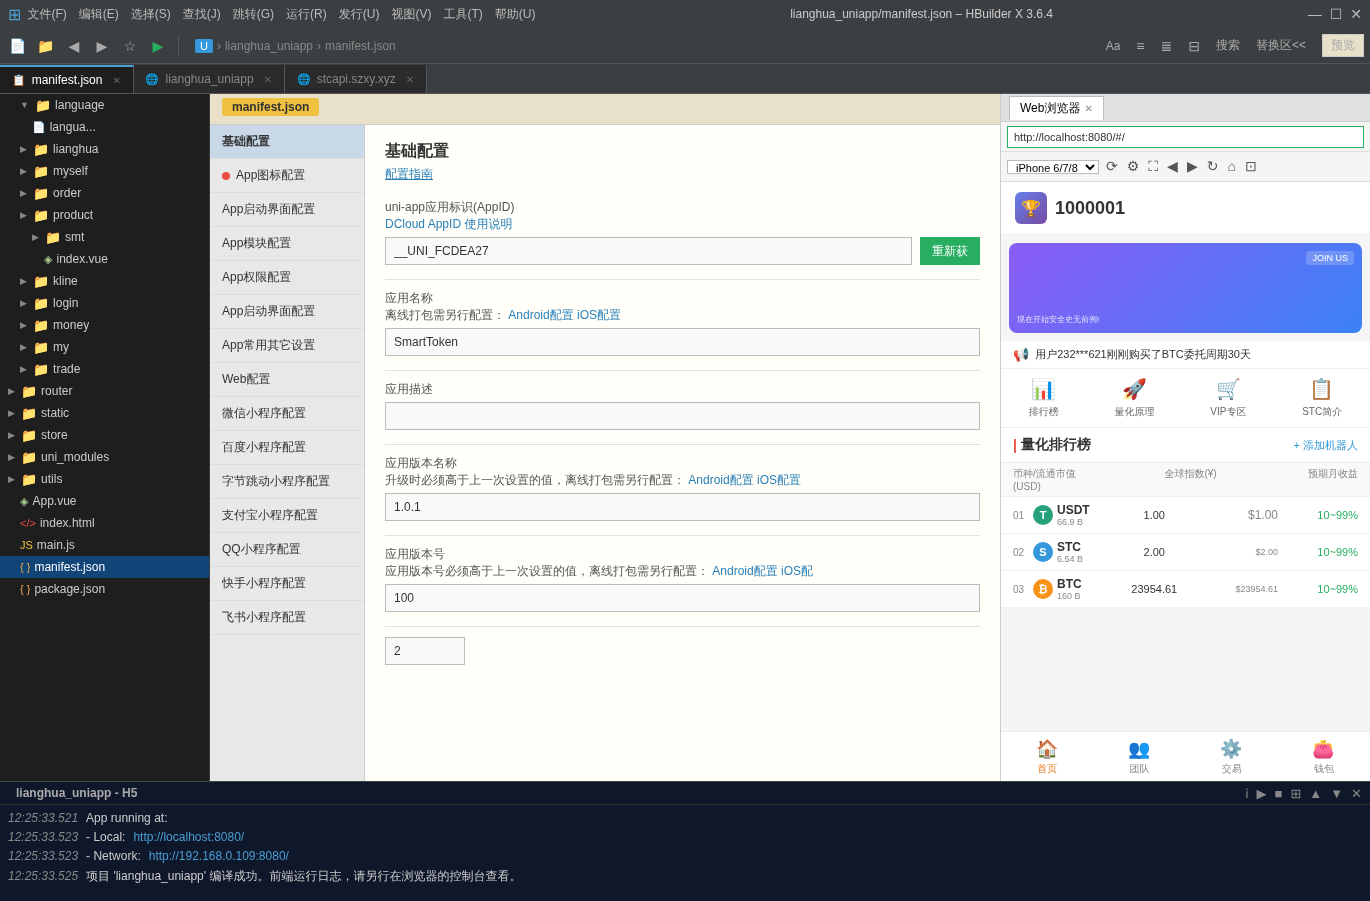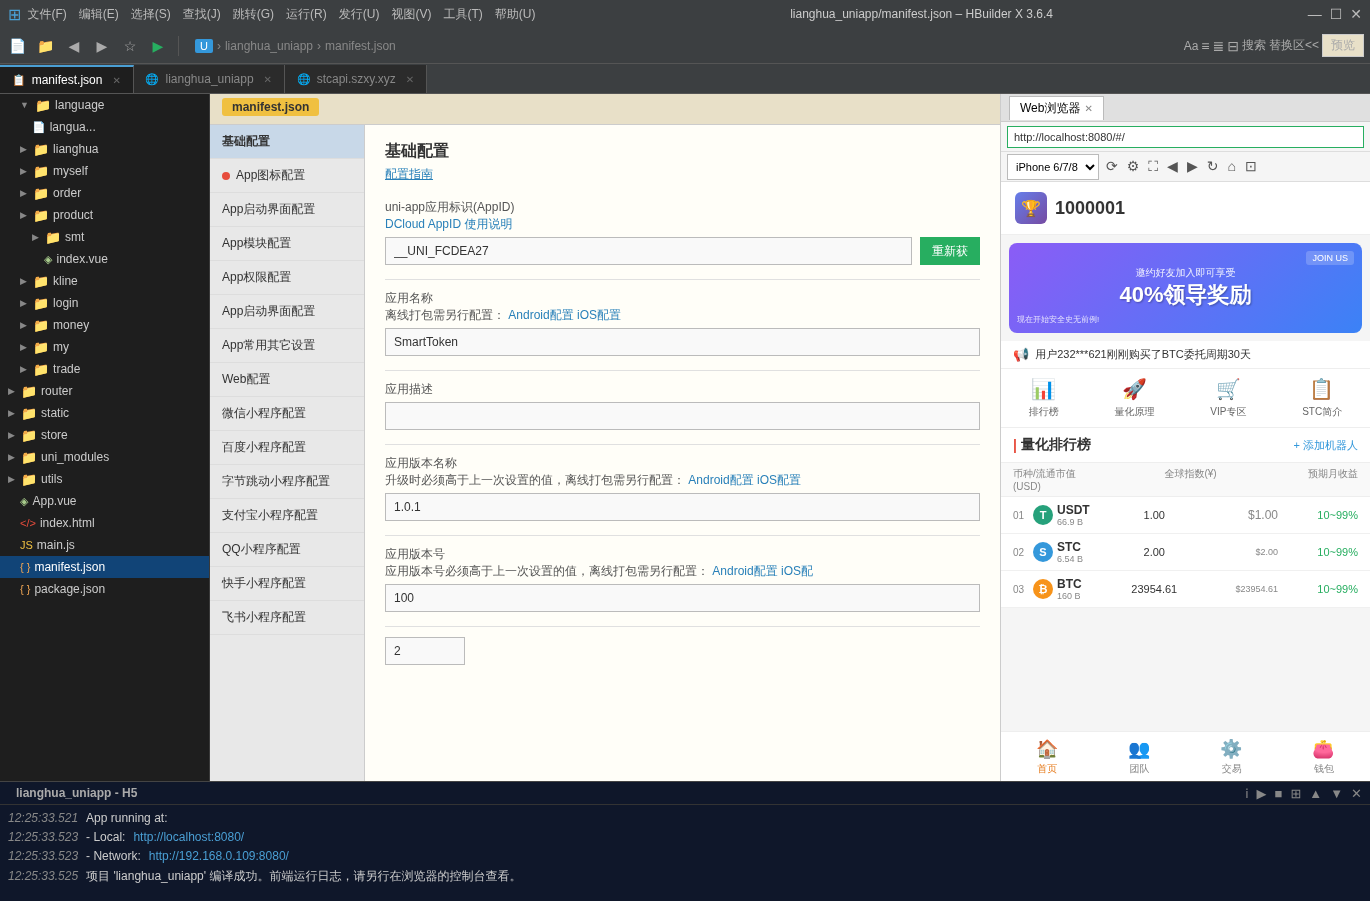--- a/index.html
+++ b/index.html
@@ -38,21 +38,21 @@
       display: flex; align-items: center; justify-content: center;
       cursor: pointer; color: #aaa; font-size: 14px; border-radius: 3px;
     }
     .toolbar-separator { width: 1px; height: 20px; background: #555; margin: 0 4px; }
     .breadcrumb {
       display: flex; align-items: center; gap: 4px;
       color: #4a9fd4; font-size: 12px; padding: 0 8px;
     }
     .breadcrumb span { color: #888; }
     .toolbar-right { margin-left: auto; display: flex; align-items: center; gap: 6px; }
-    .toolbar-right-btns { display: flex; gap: 3px; align-items: center; color: #aaa; font-size: 12px; }
+    .toolbar-right-btns { display: flex; gap: 16px; align-items: center; color: #aaa; font-size: 12px; }
 
     
     .tab-bar {
       height: 30px;
       background: #3c3f41;
       display: flex;
       align-items: flex-end;
       border-bottom: 1px solid #555;
     }
     .tab {
@@ -220,21 +220,21 @@
       flex: 1;
       height: 22px;
       border: 1px solid #27ae60;
       background: #fff;
       padding: 0 6px;
       font-size: 11px;
       color: #333;
     }
     .browser-nav-btn { color: #555; font-size: 14px; cursor: pointer; padding: 0 3px; }
     .browser-device-select {
-      height: 26px;
+      height: 14px;
       border: 1px solid #bbb;
       background: #fff;
       font-size: 11px;
       padding: 0 4px;
     }
     .browser-toolbar-btns { display: flex; gap: 3px; }
 
     .browser-content {
       flex: 1;
       background: #fff;
@@ -783,24 +783,20 @@
 
     <div class="browser-content">
       <div class="app-preview">
 
         <div class="app-header">
           <div class="app-header-icon">🏆</div>
           <span class="app-header-id">1000001</span>
         </div>
 
         <div class="app-banner">
-          <div style="text-align:center;">
-            <div style="color:rgba(255,255,255,0.9);font-size:10px;">邀约好友加入即可享受</div>
-            <div class="app-banner-text">40%领导奖励</div>
-          </div>
           <div class="app-banner-sub">JOIN US</div>
           <div class="app-banner-sub2">现在开始安全史无前例!</div>
         </div>
 
         <div class="app-ticker">
           <span class="app-ticker-icon">📢</span>
           <span>用户232***621刚刚购买了BTC委托周期30天</span>
         </div>
 
         <div class="app-nav-icons">

